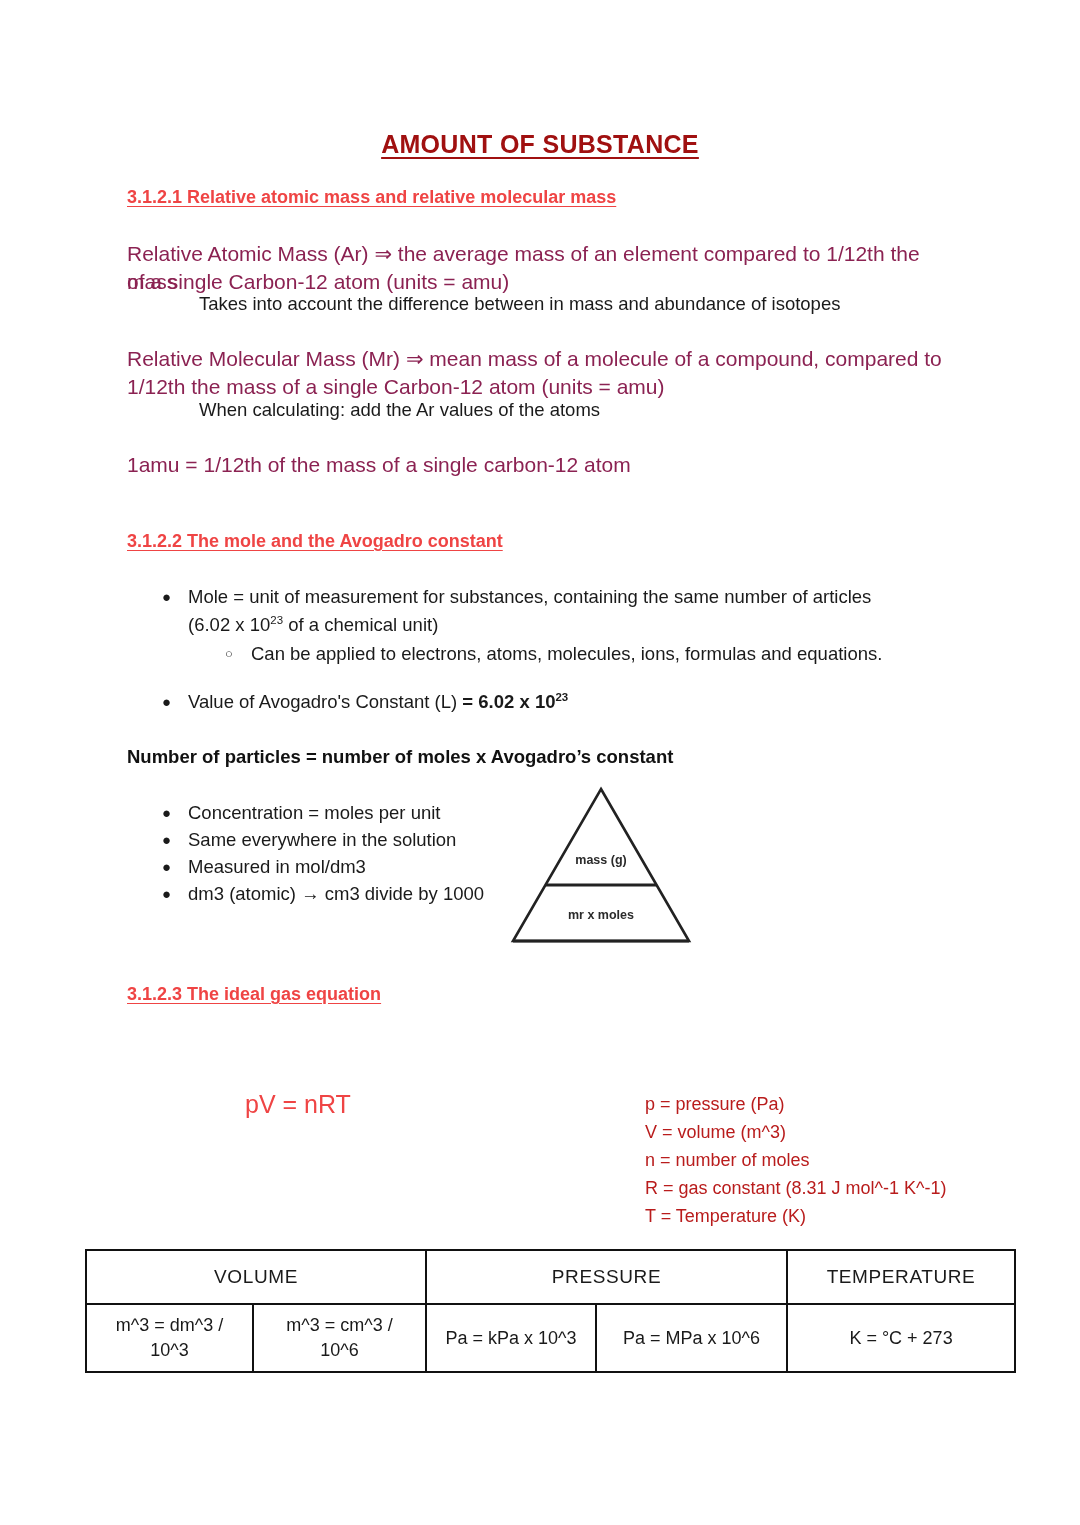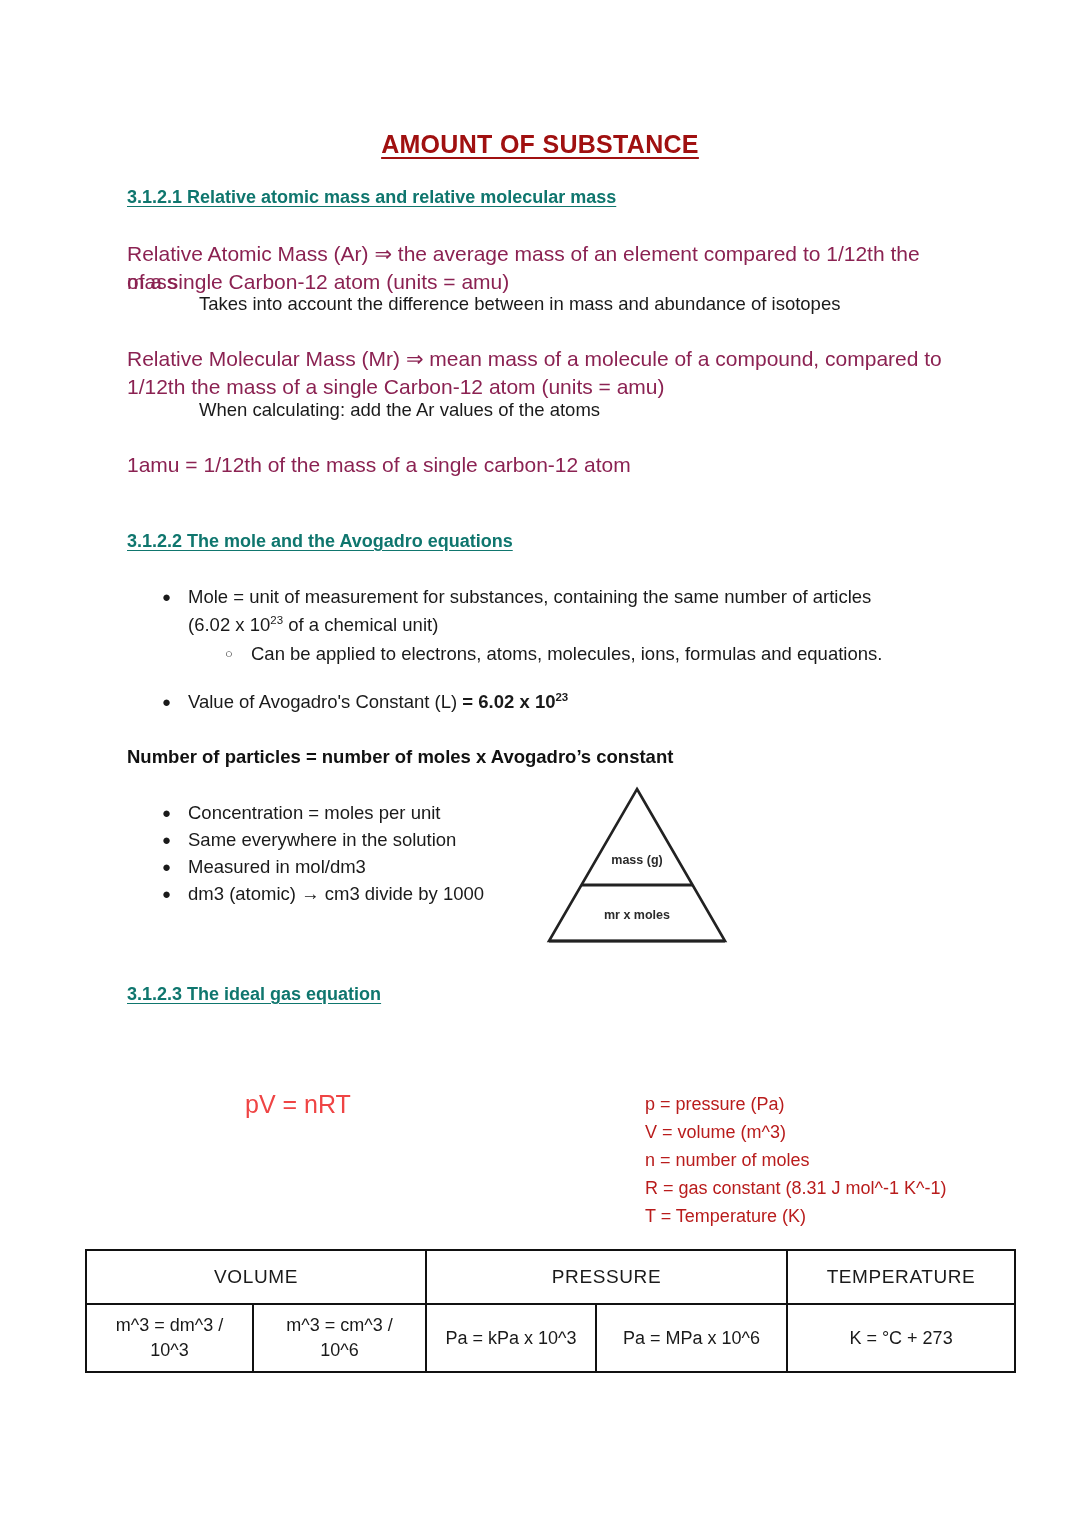--- a/index.html
+++ b/index.html
@@ -34,21 +34,21 @@
     text-underline-offset: 4px;
     letter-spacing: 0.3px;
   }
 
   
   .sec-head {
     position: absolute;
     left: 127px;
     font-size: 18px;
     font-weight: bold;
-    color: #0f766e;
+    color: #ef4444;
     text-decoration: underline;
     text-underline-offset: 3px;
     white-space: nowrap;
   }
 
   
   .maroon {
     position: absolute;
     color: #8b2252;
     font-size: 21px;
@@ -160,21 +160,21 @@
   <div class="maroon" style="left:127px; top:240px; width:830px;">Relative Atomic Mass (Ar) ⇒ the average mass of an element compared to 1/12th the mass</div>
   <div class="maroon" style="left:127px; top:268px; width:830px;">of a single Carbon-12 atom (units = amu)</div>
   <div class="indent-note" style="top:290px;">Takes into account the difference between in mass and abundance of isotopes</div>
 
   <div class="maroon" style="left:127px; top:345px; width:830px;">Relative Molecular Mass (Mr) ⇒ mean mass of a molecule of a compound, compared to</div>
   <div class="maroon" style="left:127px; top:373px; width:830px;">1/12th the mass of a single Carbon-12 atom (units = amu)</div>
   <div class="indent-note" style="top:396px;">When calculating: add the Ar values of the atoms</div>
 
   <div class="maroon" style="left:127px; top:451px; width:830px;">1amu = 1/12th of the mass of a single carbon-12 atom</div>
 
-  <div class="sec-head" style="top:531px;">3.1.2.2 The mole and the Avogadro equations</div>
+  <div class="sec-head" style="top:531px;">3.1.2.2 The mole and the Avogadro constant</div>
 
   <div class="bullet-row" style="left:162px; top:583px; width:790px;">
     <span class="bullet-dot">●</span>
     <span class="bullet-text">
       <span>Mole = unit of measurement for substances, containing the same number of articles</span><br>
       <span>(6.02 x 10</span><sup>23</sup><span> of a chemical unit)</span>
     </span>
   </div>
 
   <div class="bullet-row" style="left:225px; top:640px; width:740px;">
@@ -201,21 +201,21 @@
   </div>
   <div class="bullet-row" style="left:162px; top:853px; width:420px;">
     <span class="bullet-dot">●</span>
     <span class="bullet-text">Measured in mol/dm3</span>
   </div>
   <div class="bullet-row" style="left:162px; top:880px; width:420px;">
     <span class="bullet-dot">●</span>
     <span class="bullet-text">dm3 (atomic) → cm3 divide by 1000</span>
   </div>
 
-  <div class="tri-wrap" style="left:544px; top:784px;">
+  <div class="tri-wrap" style="left:508px; top:784px;">
     <svg width="186" height="164" viewBox="0 0 186 164">
       <polygon points="93,5 181,157 5,157" fill="#ffffff" stroke="#222222" stroke-width="2.6"></polygon>
       <line x1="5" y1="157" x2="181" y2="157" stroke="#222222" stroke-width="3"></line>
       <line x1="37.5" y1="101" x2="148.5" y2="101" stroke="#222222" stroke-width="3"></line>
       <text class="tri-label" x="93" y="80" text-anchor="middle" font-size="12.5" font-weight="bold">mass (g)</text>
       <text class="tri-label" x="93" y="135" text-anchor="middle" font-size="12.5" font-weight="bold">mr x moles</text>
     </svg>
   </div>
 
 

